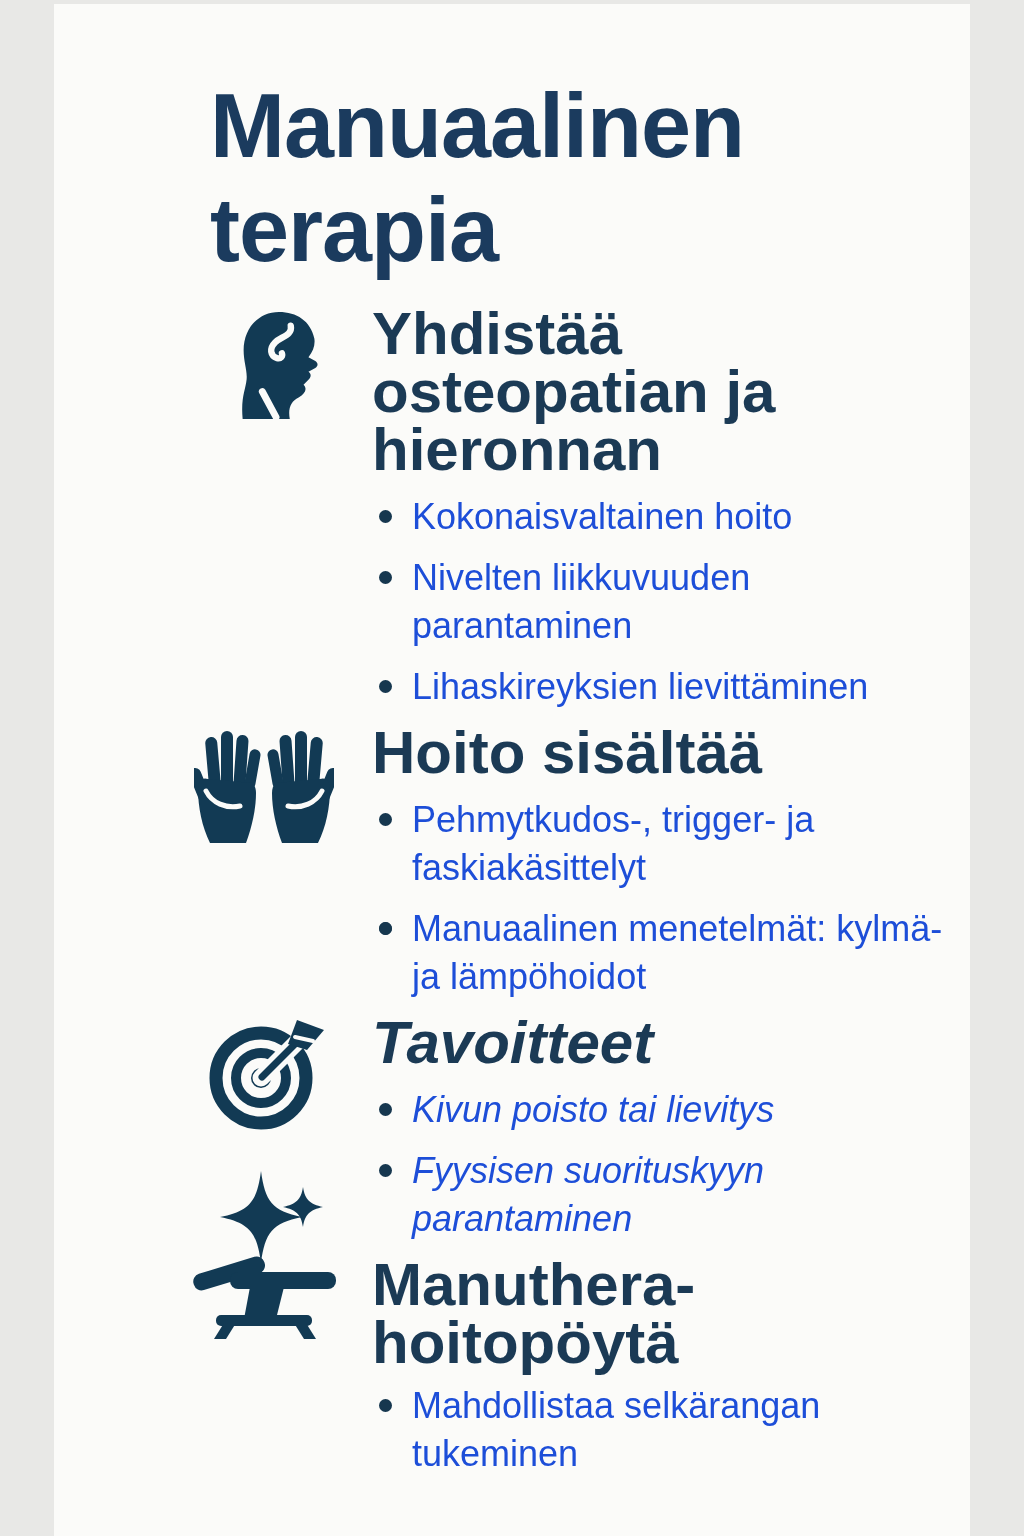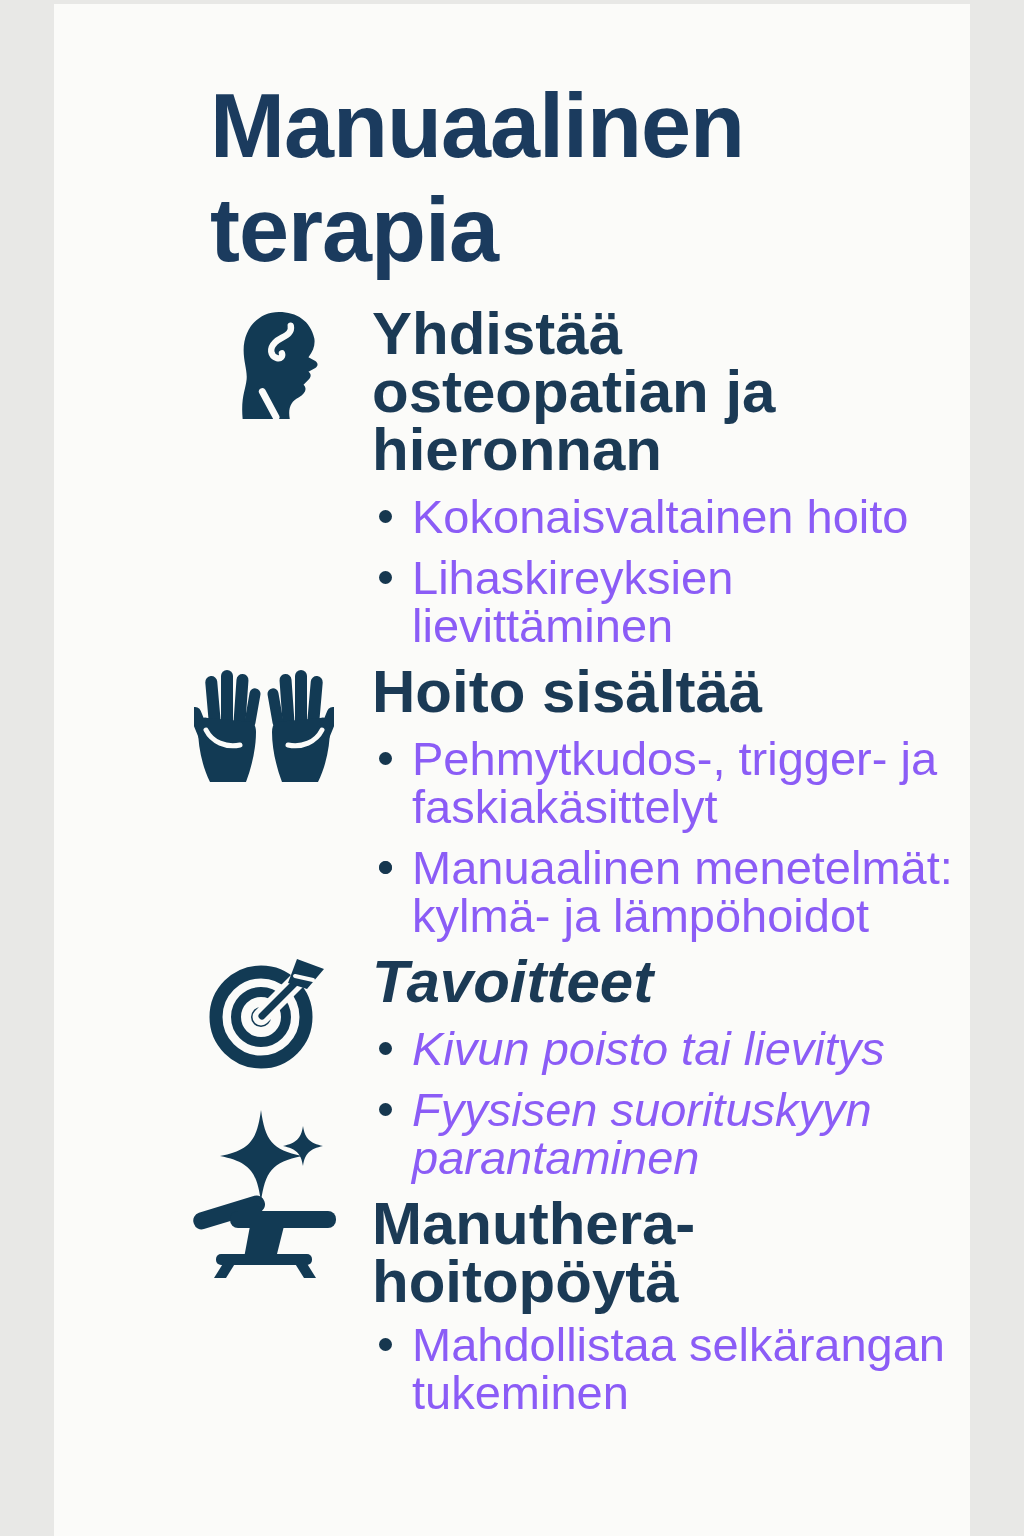--- a/index.html
+++ b/index.html
@@ -40,24 +40,24 @@
   .sec ul {
     list-style: none;
     margin: 14px 0 0 0;
     padding: 0;
   }
   .sec-4 ul { margin-top: 10px; }
   .sec li {
     position: relative;
     padding-left: 40px;
     max-width: 685px;
-    font-size: 47px;
+    font-size: 36px;
     line-height: 48px;
     margin-bottom: 13px;
-    color: #8b5cf6;
+    color: #1d4ed8;
   }
   .dot {
     position: absolute;
     left: 7px;
     top: 17px;
     width: 13px;
     height: 13px;
     border-radius: 50%;
     background: #16374F;
   }
@@ -79,20 +79,21 @@
     <span class="icon icon-head">
       <svg viewBox="0 0 92 112" xmlns="http://www.w3.org/2000/svg">
         <path fill="#123A54" d="M47 3 C26 3 11 20 11 42 C11 54 15 63 14 72 C13 82 8 90 10 112 L58 112 C56 101 59 94 67 90 C74 86 76 81 72 77 L77 72 C80 69 80 66 77 64 L84 60 C87 58 87 55 84 53 L77 49 C82 43 84 36 83 30 C79 12 65 3 47 3 Z"></path>
         <path fill="none" stroke="#FBFBF9" stroke-width="6.5" stroke-linecap="round" d="M59 17 C61 27 49 28 43 34 C37 40 38 48 45 50 C49 51 51 48 50 45"></path>
         <path fill="none" stroke="#FBFBF9" stroke-width="7" stroke-linecap="round" d="M30 84 L44 110"></path>
       </svg>
     </span>
     <h2>Yhdistää osteopatian ja hieronnan</h2>
     <ul>
       <li><span class="dot"></span><span>Kokonaisvaltainen hoito</span></li>
+      <li><span class="dot"></span><span>Nivelten liikkuvuuden parantaminen</span></li>
       <li><span class="dot"></span><span>Lihaskireyksien lievittäminen</span></li>
     </ul>
   </section>
 
   <section class="sec sec-2">
     <span class="icon icon-hands">
       <svg viewBox="0 0 140 114" xmlns="http://www.w3.org/2000/svg">
         <g fill="#123A54">
           <rect x="13" y="8" width="12" height="52" rx="6" transform="rotate(-5 19 34)"></rect>
           <rect x="27" y="2" width="12" height="58" rx="6"></rect>

